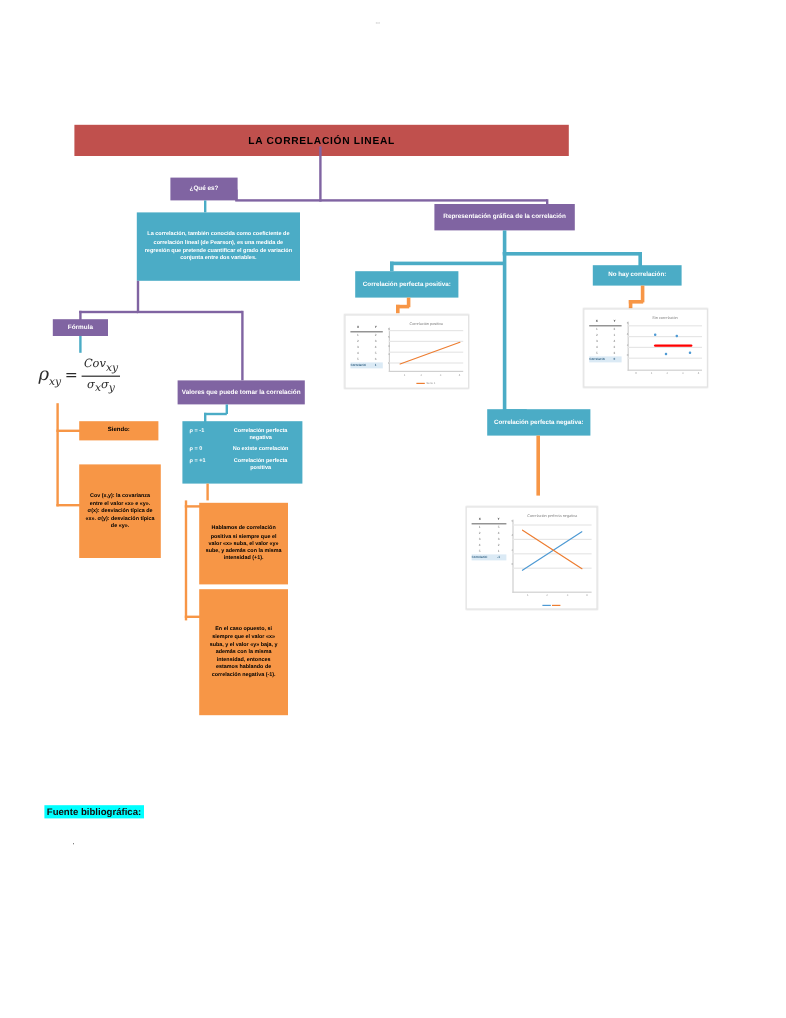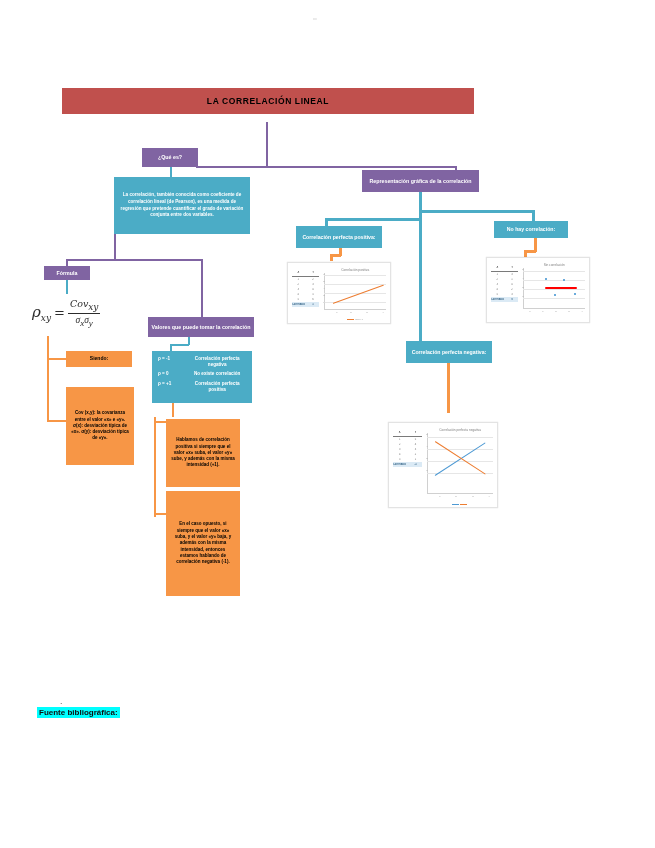--- a/index.html
+++ b/index.html
@@ -90,21 +90,21 @@
     display:flex; align-items:center;
     font-size:13px;
     white-space:nowrap;
   }
   .formula .lhs { font-size:15px; }
   .formula .sub { font-size:9px; vertical-align:sub; font-style:italic; }
   .formula .eq { margin:0 3px; font-style:normal; }
   .frac { display:inline-flex; flex-direction:column; align-items:center; vertical-align:middle; }
   .frac .num { font-size:9.5px; padding:0 2px; }
   .frac .bar { height:1px; background:#2b2b2b; width:100%; margin:1px 0; }
-  .frac .den { font-size:9.5px; padding:0 2px;font-family:Liberation Serif, serif; }
+  .frac .den { font-size:9.5px; padding:0 2px; }
 
   
   .vals {
     background:#4bacc6;
     color:#ffffff;
     font-size:4.6px;
     font-weight:bold;
     padding:5px 4px;
     line-height:1.35;
   }
@@ -152,42 +152,41 @@
   }
   .plot .legend .sw { width:7px; height:1px; }
   .plot .legend .lt { font-size:2.4px; color:#9a9a9a; }
 
   
   .biblio-title {
     position:absolute;
     font-size:8px; font-weight:bold; color:#0f0f0f;
     background:#00ffff;
     padding:1px 2px;
-    margin-top:36px;
   }
   .biblio-bullet { position:absolute; font-size:7px; color:#333; }
   .biblio-link {
     position:absolute;
     font-size:8px; color:#1414c8;
     text-decoration:underline;
     white-space:nowrap;
   }
   .topmark {
     position:absolute;
     font-size:4px; color:#b8b8b8; letter-spacing:1px;
   }
 </style>
 </head>
 <body>
 
 <div class="page">
 
   <div class="topmark" style="left:313px; top:16px;">▭</div>
 
-  <div class="node title-bar" style="left:62px; top:88px; width:412px; height:26px;">
+  <div class="node title-bar" style="left:62px; top:104px; width:412px; height:26px;">
     <span>LA  CORRELACIÓN  LINEAL</span>
   </div>
 
   <div class="ln v c-purple" style="left:266px; top:122px; height:46px;"></div>
 
   <div class="ln h c-purple" style="left:196px; top:166px; width:260px;"></div>
 
   <div class="ln v c-purple" style="left:196px; top:158px; height:9px;"></div>
 
   <div class="ln v c-purple" style="left:455px; top:166px; height:12px;"></div>

